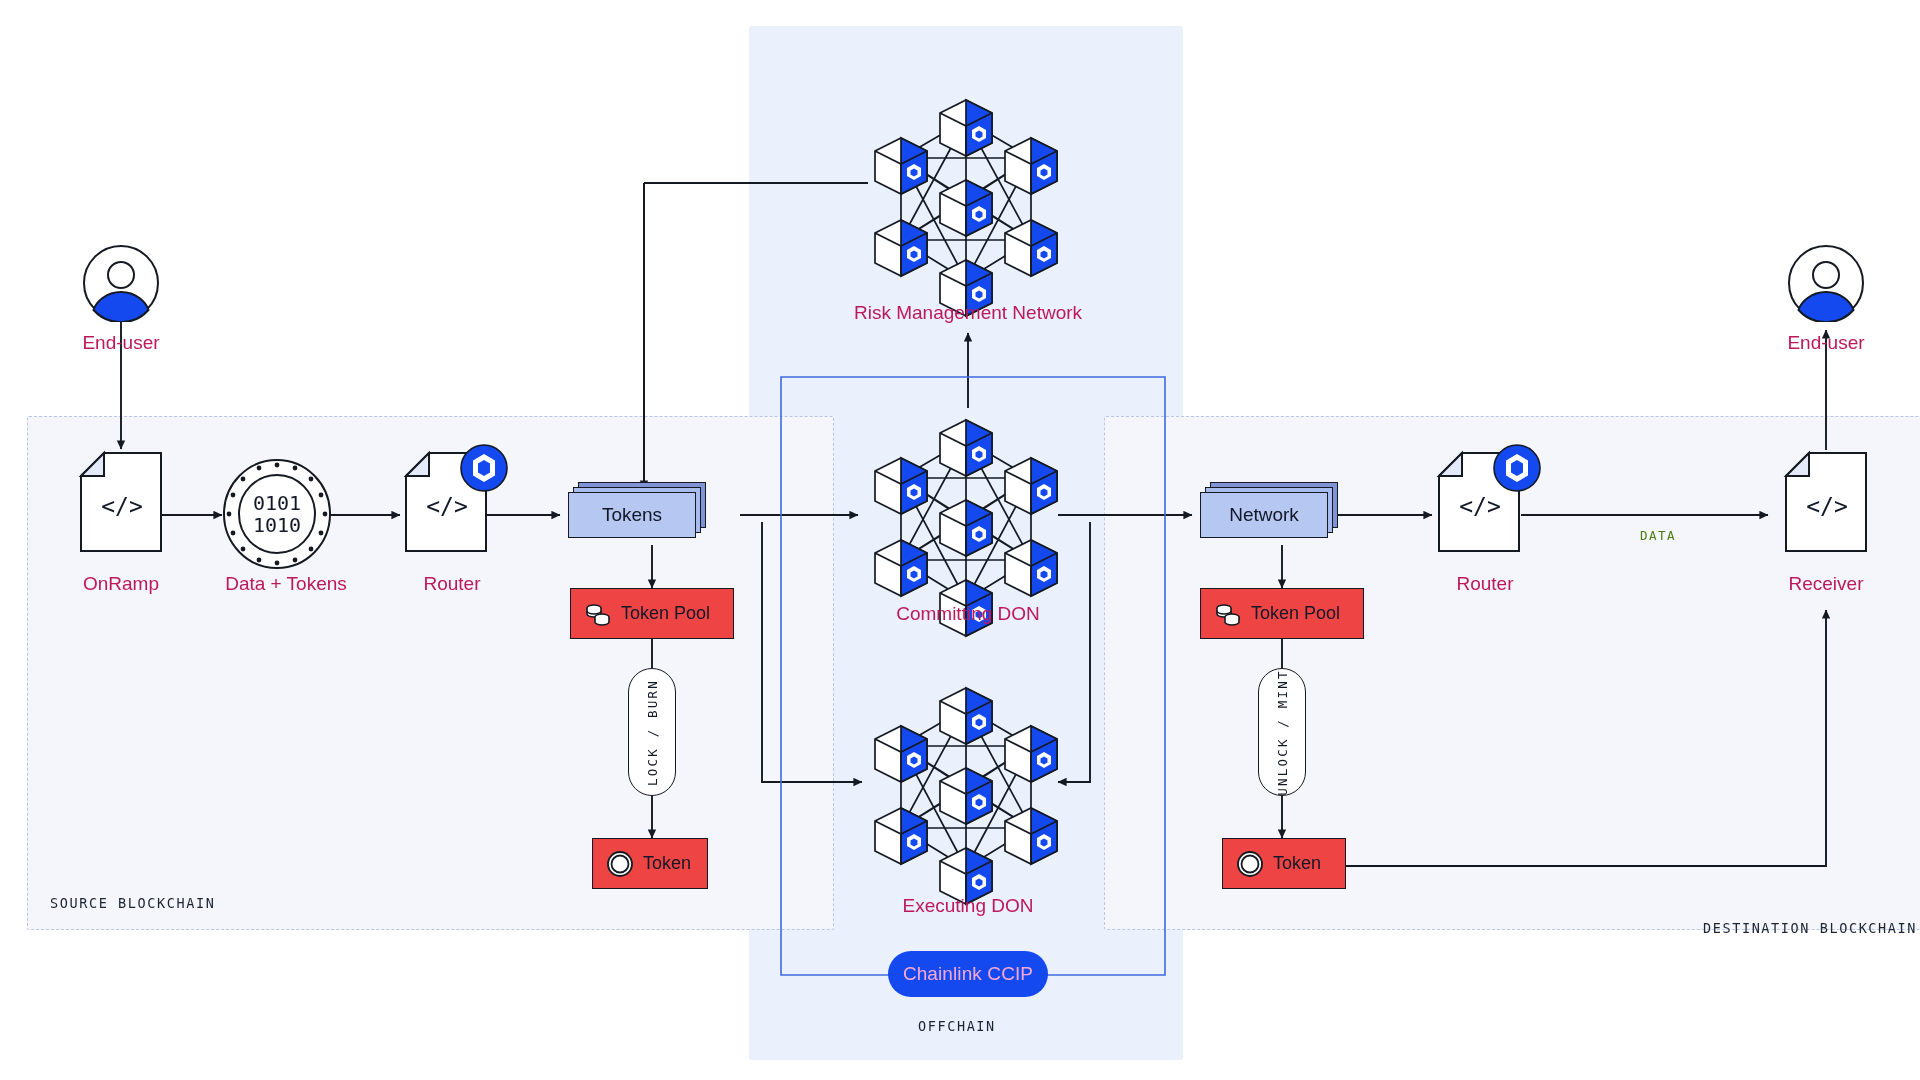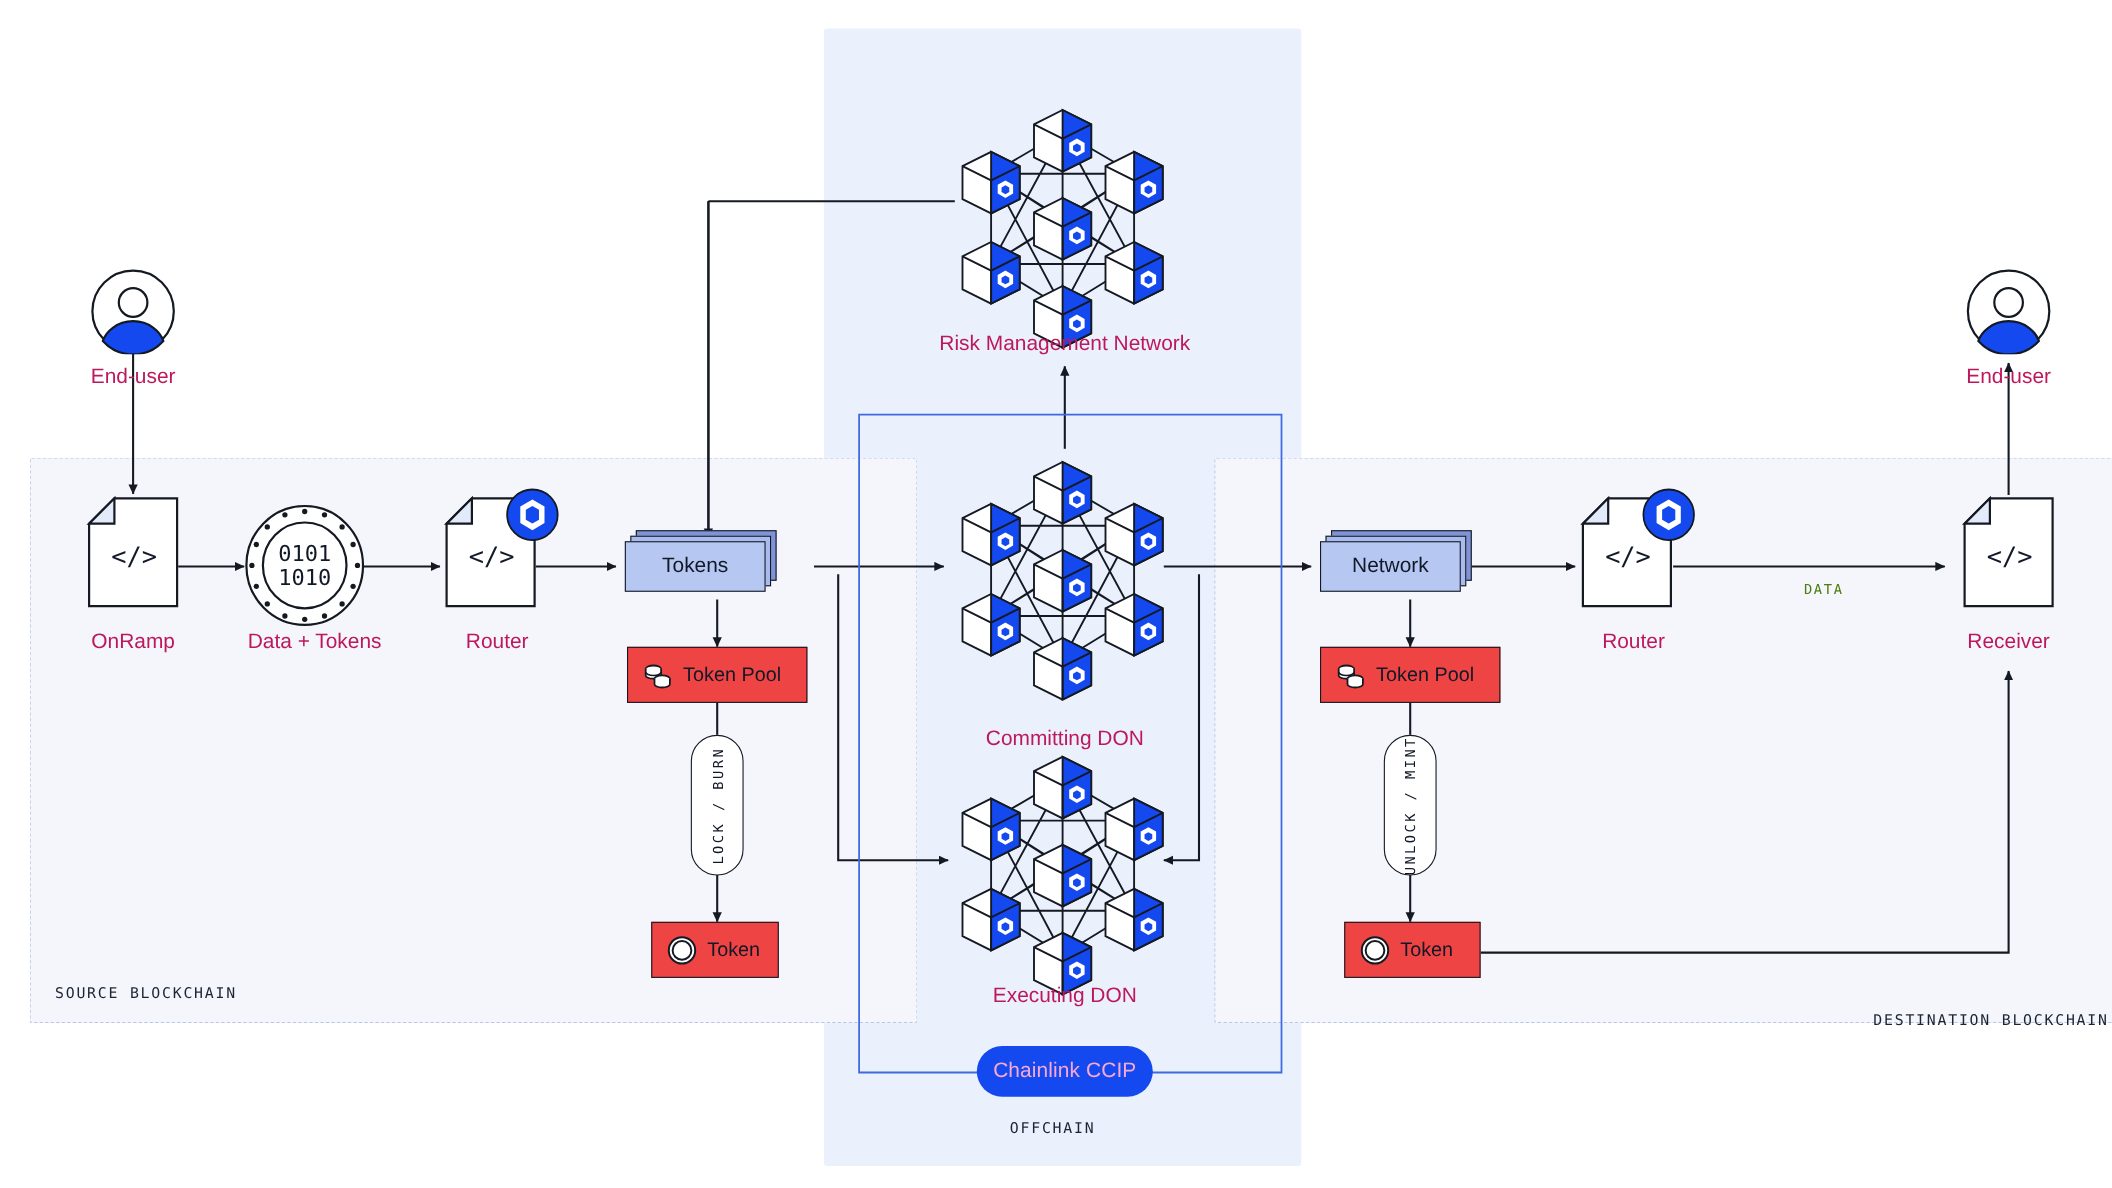--- a/index.html
+++ b/index.html
@@ -397,21 +397,21 @@
           <path d="M0,0 L26,13 L26,43 L0,56 L-26,43 L-26,13 Z" fill="#ffffff" stroke="#141922" stroke-width="1.7"></path>
           <path d="M0,0 L26,13 L26,43 L0,56 Z" fill="#1449f0" stroke="#141922" stroke-width="1.7"></path>
           <path d="M-26,13 L0,26 L26,13" fill="none" stroke="#141922" stroke-width="1.7"></path>
           <path d="M0,26 L0,56" stroke="#141922" stroke-width="1.7"></path>
           <path d="M13,26 L20,30 L20,38 L13,42 L6,38 L6,30 Z" fill="#ffffff"></path>
           <path d="M13,30.5 L16.5,32.5 L16.5,36.5 L13,38.5 L9.5,36.5 L9.5,32.5 Z" fill="#1449f0"></path>
         </g>
       </g>
     </svg>
   </div>
-  <div class="nlabel" style="left:968px;top:661px;">Committing DON</div>
+  <div class="nlabel" style="left:968px;top:603px;">Committing DON</div>
 
   <div class="don" style="left:866px;top:668px;">
     <svg width="200" height="255" viewBox="0 0 200 255">
       <g stroke="#141922" stroke-width="1.7" fill="none">
         <path d="M100,40 L35,78 M100,40 L165,78 M35,78 L35,160 M165,78 L165,160
                  M35,160 L100,200 M165,160 L100,200
                  M35,78 L165,78 M35,160 L165,160
                  M100,40 L100,200
                  M35,78 L165,160 M165,78 L35,160
                  M100,40 L165,160 M100,40 L35,160

